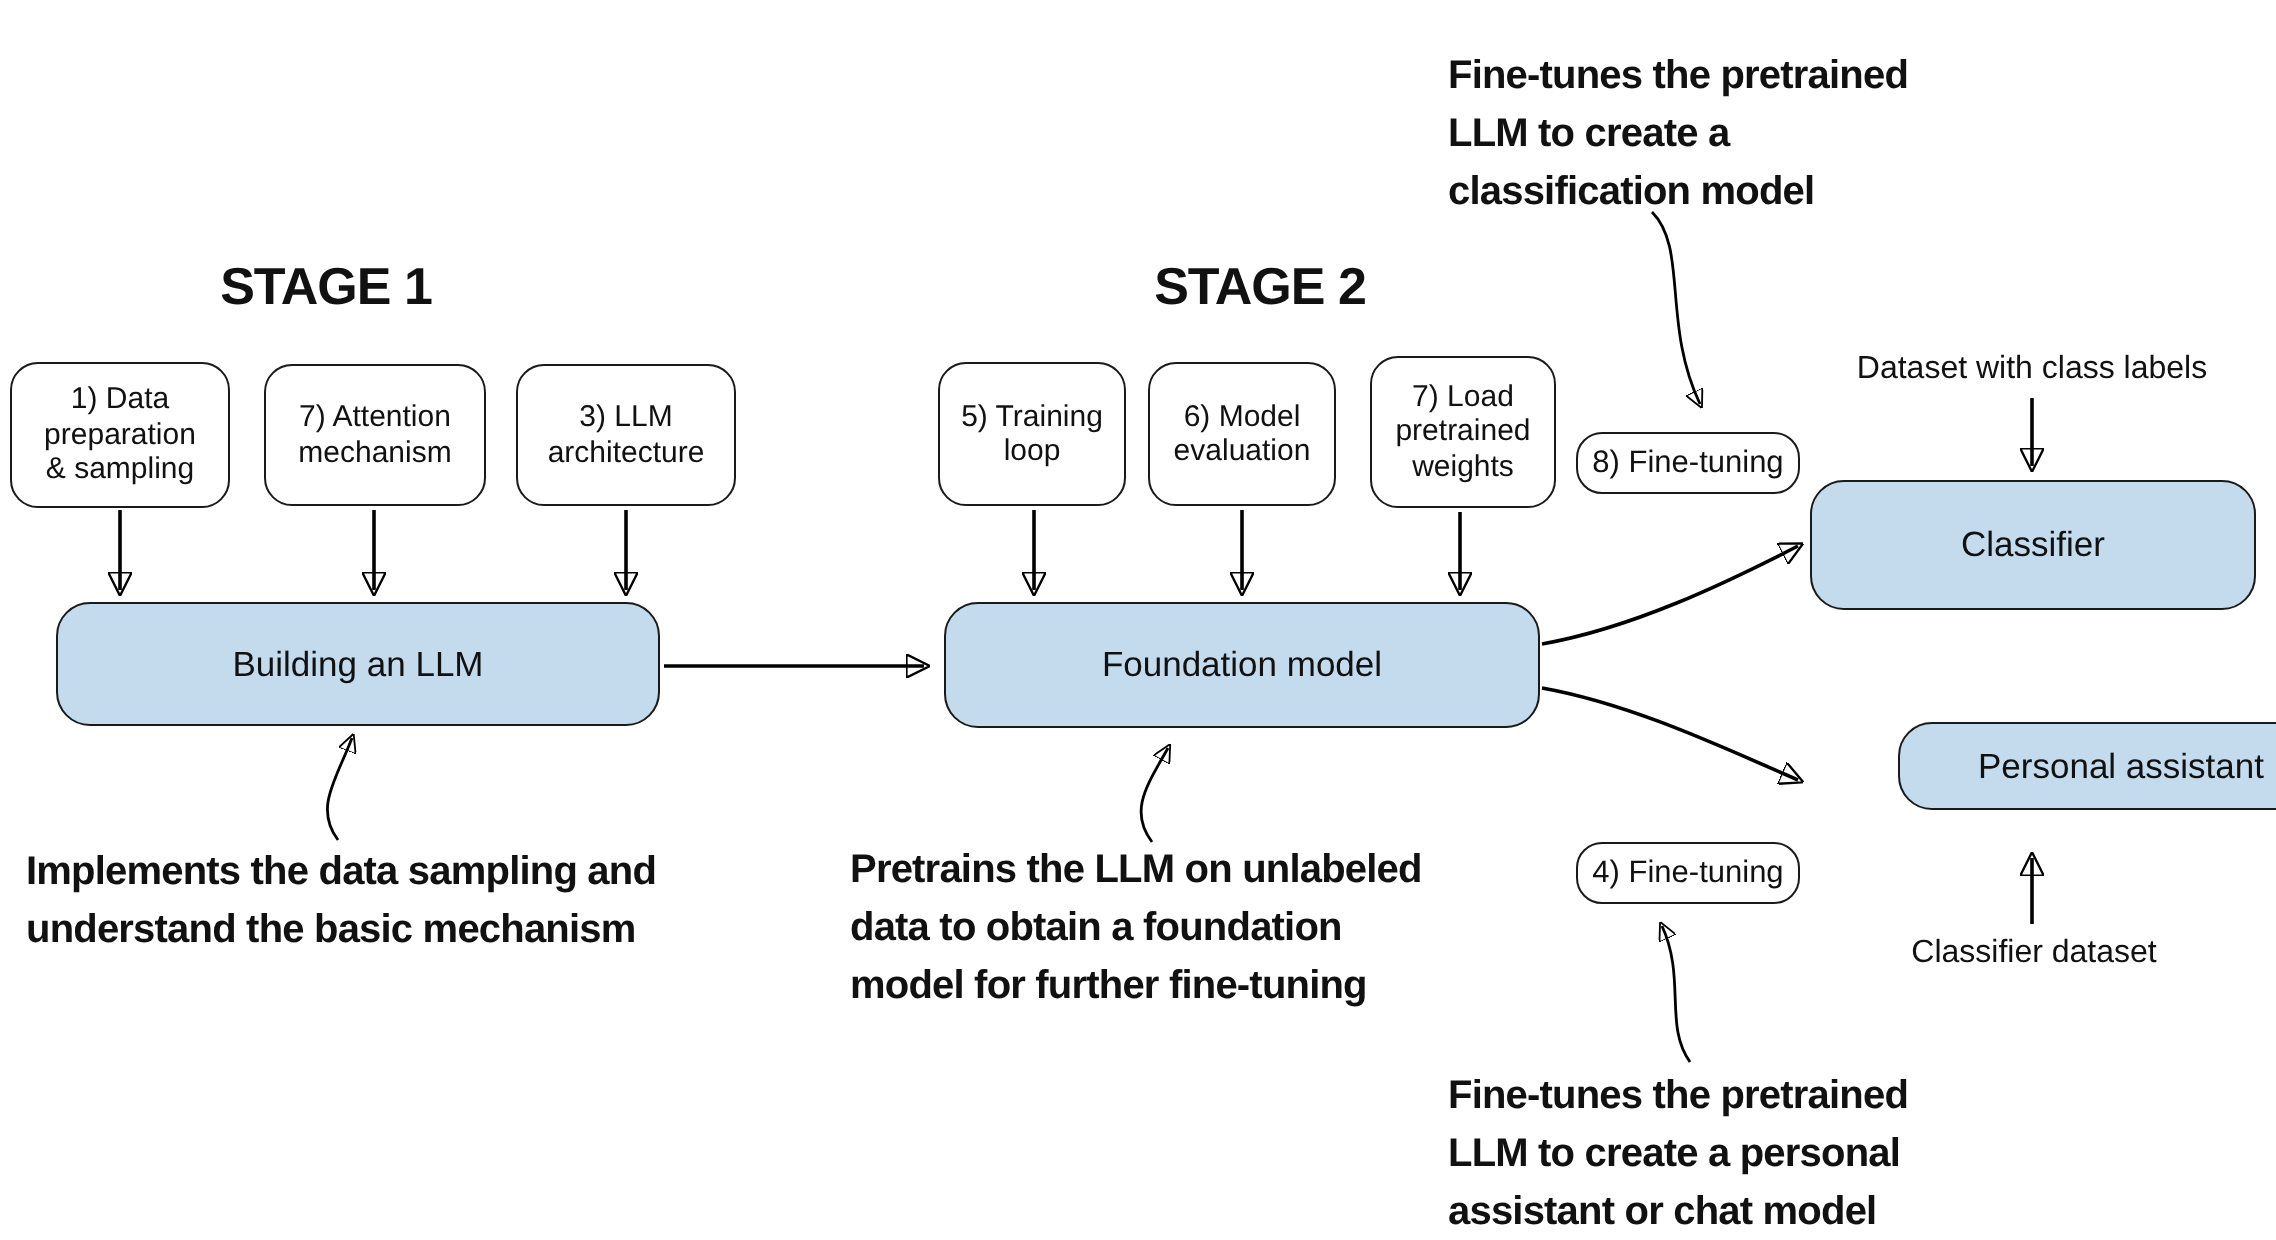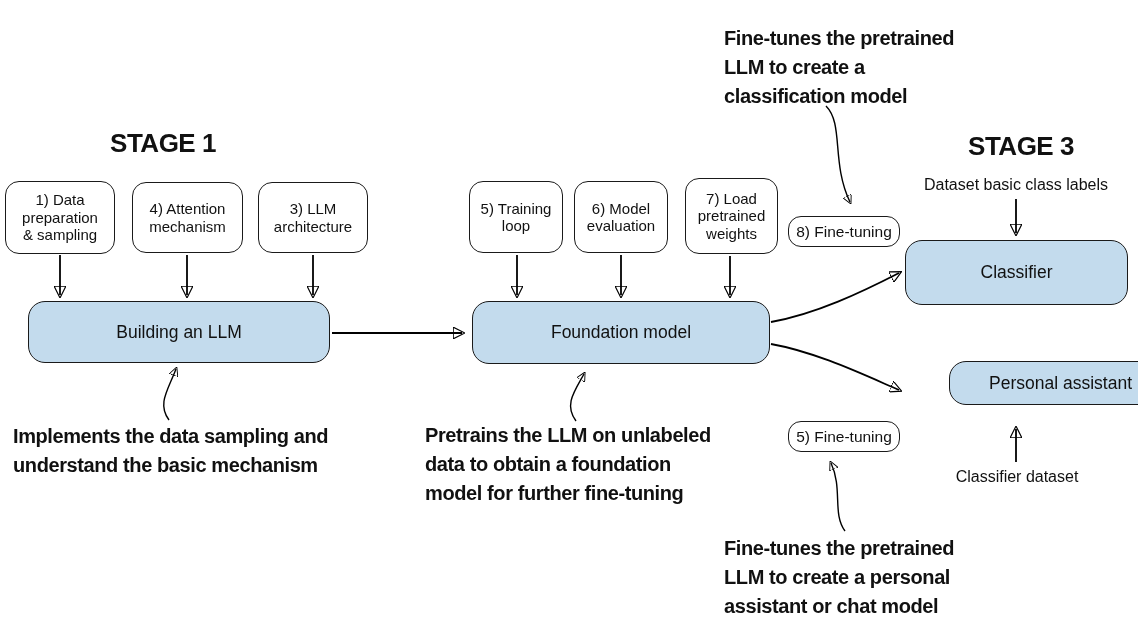--- a/index.html
+++ b/index.html
@@ -98,47 +98,47 @@
     <path class="conn" d="M1016 199 L1016 233" marker-end="url(#ah)"></path>
     <path class="conn" d="M1016 462 L1016 429" marker-end="url(#ah)"></path>
 
     <path class="squiggle" d="M169 420 C157 404 168 390 176 369" marker-end="url(#ah)"></path>
     <path class="squiggle" d="M576 421 C564 405 574 392 584 374" marker-end="url(#ah)"></path>
     <path class="squiggle" d="M826 106 C844 124 831 162 850 202" marker-end="url(#ah)"></path>
     <path class="squiggle" d="M845 531 C832 513 843 489 831 463" marker-end="url(#ah)"></path>
   </svg>
 
   <div class="abs stage-title" style="left:63px;top:128px;width:200px;">STAGE 1</div>
-  <div class="abs stage-title" style="left:921px;top:131px;width:200px;">STAGE 3</div>
+  <div class="abs stage-title" style="left:530px;top:128px;width:200px;">STAGE 2</div>
 
   <div class="abs stepbox" style="left:5px;top:181px;width:110px;height:73px;">1) Data
 preparation
 &amp; sampling</div>
-  <div class="abs stepbox" style="left:132px;top:182px;width:111px;height:71px;">4) Attention
+  <div class="abs stepbox" style="left:132px;top:182px;width:111px;height:71px;">7) Attention
 mechanism</div>
   <div class="abs stepbox" style="left:258px;top:182px;width:110px;height:71px;">3) LLM
 architecture</div>
 
   <div class="abs stepbox" style="left:469px;top:181px;width:94px;height:72px;">5) Training
 loop</div>
   <div class="abs stepbox" style="left:574px;top:181px;width:94px;height:72px;">6) Model
 evaluation</div>
   <div class="abs stepbox" style="left:685px;top:178px;width:93px;height:76px;">7) Load
 pretrained
 weights</div>
 
   <div class="abs pill" style="left:788px;top:216px;width:112px;height:31px;">8) Fine-tuning</div>
-  <div class="abs pill" style="left:788px;top:421px;width:112px;height:31px;">5) Fine-tuning</div>
+  <div class="abs pill" style="left:788px;top:421px;width:112px;height:31px;">4) Fine-tuning</div>
 
   <div class="abs bluebox" style="left:28px;top:301px;width:302px;height:62px;">Building an LLM</div>
   <div class="abs bluebox" style="left:905px;top:240px;width:223px;height:65px;">Classifier</div>
   <div class="abs bluebox" style="left:472px;top:301px;width:298px;height:63px;">Foundation model</div>
   <div class="abs bluebox" style="left:949px;top:361px;width:223px;height:44px;">Personal assistant</div>
 
-  <div class="abs ds-label" style="left:916px;top:176px;width:200px;">Dataset basic class labels</div>
+  <div class="abs ds-label" style="left:916px;top:176px;width:200px;">Dataset with class labels</div>
   <div class="abs ds-label" style="left:917px;top:468px;width:200px;">Classifier dataset</div>
 
   <div class="abs annotation" style="left:425px;top:421px;width:330px;">Pretrains the LLM on unlabeled
 data to obtain a foundation
 model for further fine-tuning</div>
   <div class="abs annotation" style="left:13px;top:422px;width:340px;">Implements the data sampling and
 understand the basic mechanism</div>
   <div class="abs annotation" style="left:724px;top:24px;width:280px;">Fine-tunes the pretrained
 LLM to create a
 classification model</div>

